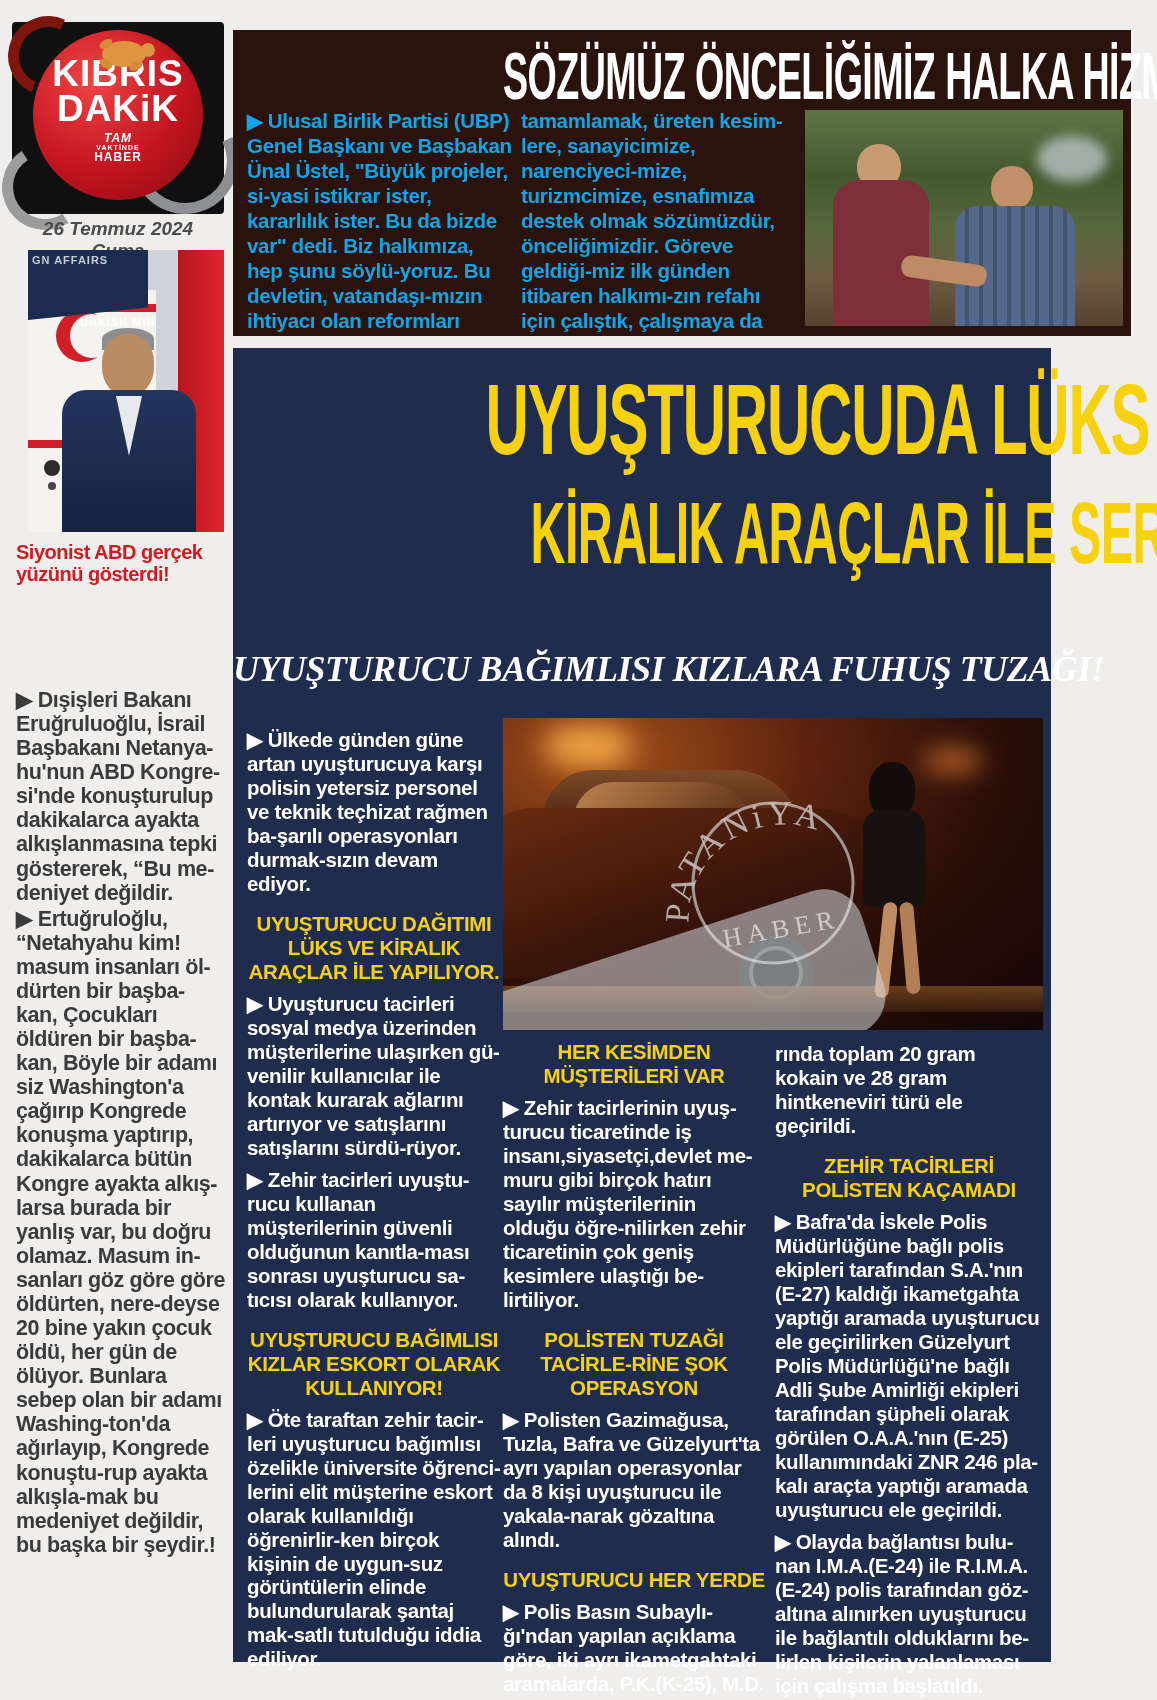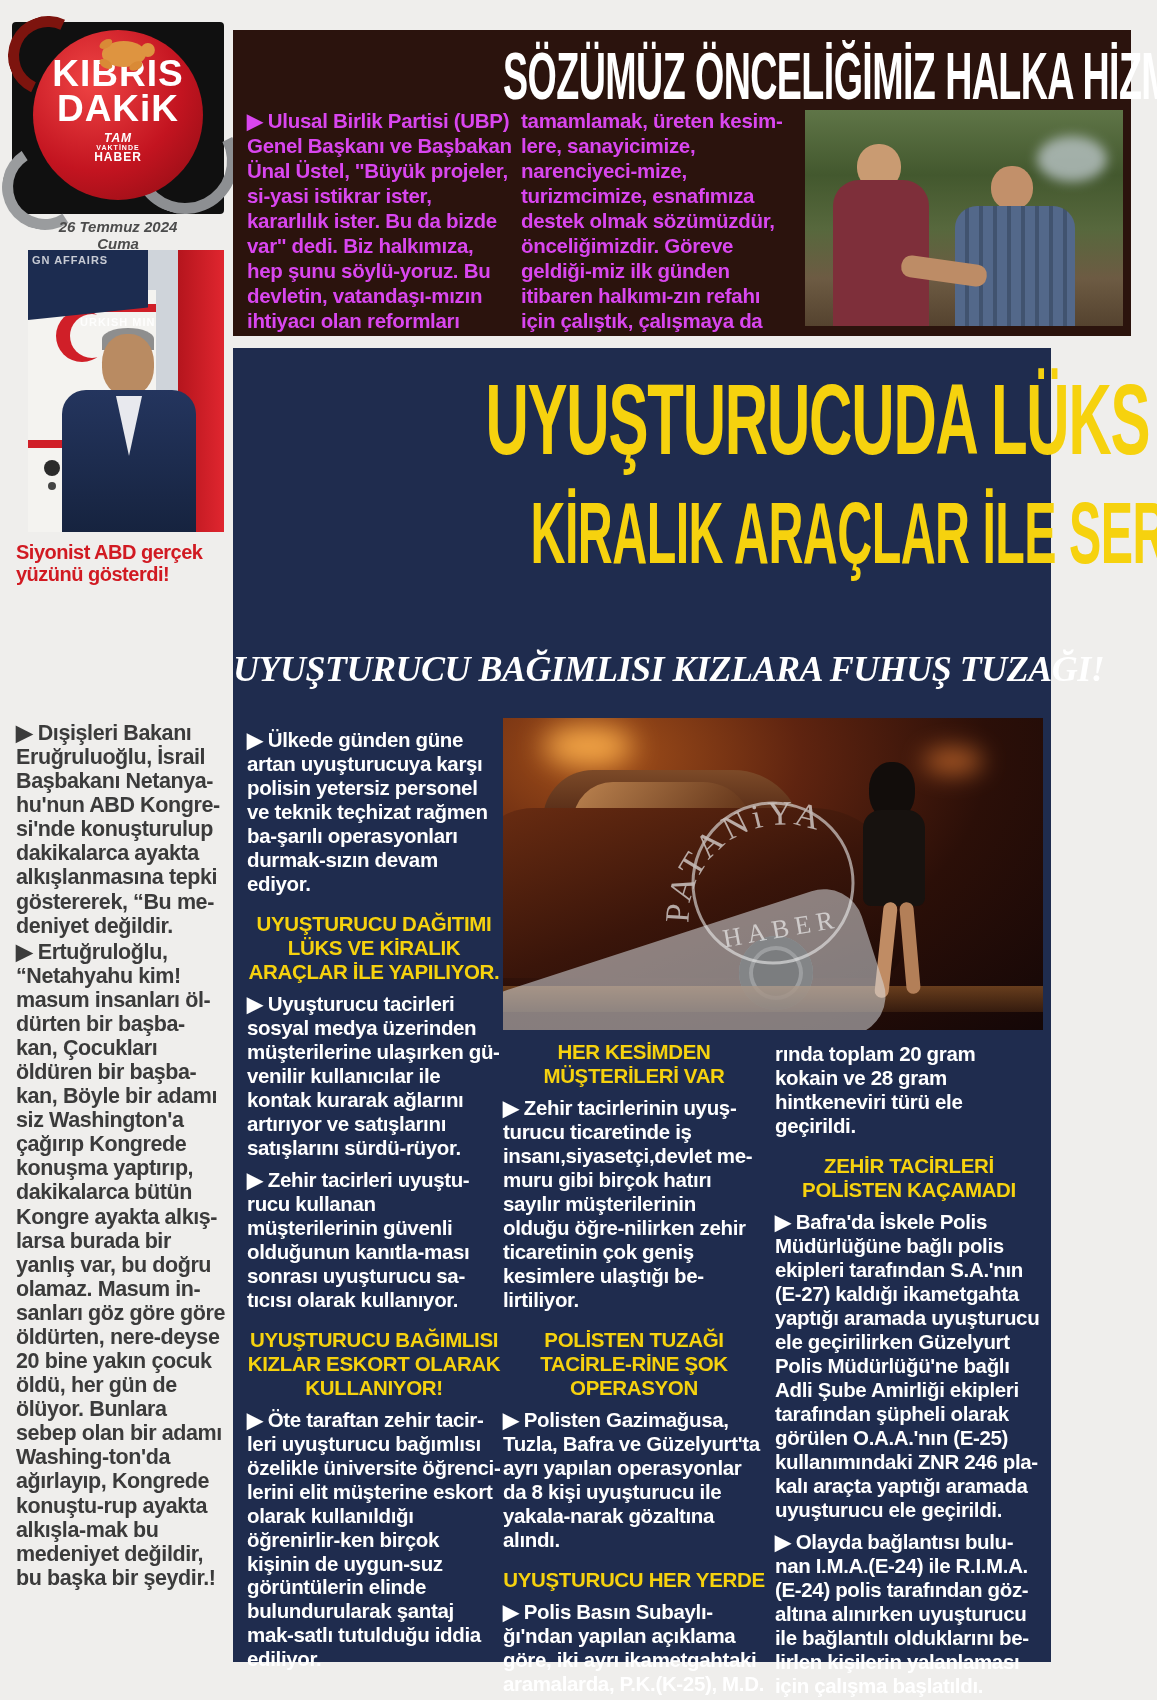--- a/index.html
+++ b/index.html
@@ -16,50 +16,50 @@
   .logo-circle{position:absolute;left:21px;top:8px;width:170px;height:170px;border-radius:50%;
      background:radial-gradient(circle at 35% 30%,#ef4444,#c31420 55%,#8f0d14 95%);
      display:flex;flex-direction:column;align-items:center;justify-content:flex-start;}
   .logo-title{color:#fff;font-weight:bold;font-size:37px;line-height:.95;letter-spacing:1px;text-align:center;margin-top:26px;}
   .logo-tag{color:#fff;text-align:center;font-weight:bold;line-height:1;margin-top:6px;}
   .logo-tag .t1{font-size:12px;letter-spacing:1px;font-style:italic;}
   .logo-tag .t2{font-size:7px;letter-spacing:1px;}
   .logo-tag .t3{font-size:12px;letter-spacing:1px;}
   .turtle{position:absolute;left:50%;top:2px;transform:translateX(-38%);}
   .date{left:12px;top:218px;width:212px;text-align:center;color:#4c4c4c;
-        font-weight:bold;font-style:italic;font-size:15px;line-height:1.15;}
+        font-weight:bold;font-style:italic;font-size:19px;line-height:1.15;}
 
   
   .ph-min{left:28px;top:250px;width:196px;height:282px;background:#cfd4da;overflow:hidden;}
   .ph-min .navy{position:absolute;left:0;top:0;width:120px;height:70px;background:#1c2c50;transform:skewY(-6deg);transform-origin:left top;}
   .ph-min .ovl{position:absolute;color:rgba(255,255,255,.75);font-size:11px;letter-spacing:1px;font-weight:bold;}
   .ph-min .flag-w{position:absolute;left:0;top:40px;width:128px;height:242px;background:#f4f3f0;}
   .ph-min .stripe{position:absolute;left:0;width:128px;height:8px;background:#d01f28;}
   .ph-min .crescent{position:absolute;left:28px;top:60px;width:52px;height:52px;border-radius:50%;background:#d01f28;}
   .ph-min .crescent:after{content:"";position:absolute;left:14px;top:4px;width:44px;height:44px;border-radius:50%;background:#f4f3f0;}
   .ph-min .star{position:absolute;left:86px;top:80px;width:0;height:0;border-left:7px solid transparent;border-right:7px solid transparent;border-bottom:12px solid #d01f28;transform:rotate(20deg);}
   .ph-min .flag-r{position:absolute;right:0;top:0;width:46px;height:282px;background:linear-gradient(90deg,#b5151d,#e0262f);}
   .ph-min .head{position:absolute;left:74px;top:84px;width:52px;height:62px;border-radius:46%;background:#b98b62;}
   .ph-min .hair{position:absolute;left:74px;top:78px;width:52px;height:22px;border-radius:50% 50% 0 0;background:#8e8e8e;}
   .ph-min .suit{position:absolute;left:34px;top:140px;width:134px;height:142px;border-radius:24px 24px 0 0;background:linear-gradient(180deg,#24355e,#16233f);}
   .ph-min .shirt{position:absolute;left:88px;top:146px;width:26px;height:60px;background:#e8e9ee;clip-path:polygon(0 0,100% 0,50% 100%);}
   .ph-min .mic{position:absolute;left:16px;top:210px;width:16px;height:16px;border-radius:50%;background:#2b2b2b;box-shadow:0 18px 0 -4px #444;}
 
   
   .side-hl{left:16px;top:542px;width:206px;color:#d11a22;font-weight:bold;font-size:20px;line-height:1.08;letter-spacing:-.5px;}
-  .side-body{left:16px;top:688px;width:210px;color:#3b3b3b;font-weight:bold;font-size:21.5px;line-height:1.12;letter-spacing:-.4px;margin-top:33px;}
+  .side-body{left:16px;top:688px;width:210px;color:#3b3b3b;font-weight:bold;font-size:21.5px;line-height:1.12;letter-spacing:-.4px;}
   .side-body p{margin:0 0 2px 0;}
 
   
   .topbox{left:233px;top:30px;width:898px;height:306px;background:#2b130d;}
   .hl-wrap{position:absolute;left:0;width:100%;text-align:center;white-space:nowrap;}
   .cond{display:inline-block;transform-origin:center;white-space:nowrap;font-weight:bold;}
   .top-hl{top:8px;color:#fff;font-size:66px;letter-spacing:-1px;}
   .top-hl .cond{transform:scaleX(.57);}
-  .top-col{position:absolute;top:78px;color:#d946ef;font-weight:bold;font-size:20.5px;line-height:1.22;letter-spacing:-.3px;width:266px;}
+  .top-col{position:absolute;top:78px;color:#0ea5e9;font-weight:bold;font-size:20.5px;line-height:1.22;letter-spacing:-.3px;width:266px;}
   .top-col.c1{left:14px;}
   .top-col.c2{left:288px;}
   .ph-top{position:absolute;right:8px;top:80px;width:318px;height:216px;overflow:hidden;
      background:linear-gradient(180deg,#5f7547 0%,#43582e 30%,#57683d 55%,#6d5b43 78%,#55432f 100%);}
   .ph-top .sky{position:absolute;right:16px;top:26px;width:70px;height:46px;border-radius:50%;background:#b9c4c6;filter:blur(6px);opacity:.8;}
   .ph-top .man1{position:absolute;left:28px;top:70px;width:96px;height:150px;border-radius:26px 26px 0 0;background:#7e2f3a;}
   .ph-top .head1{position:absolute;left:52px;top:34px;width:44px;height:46px;border-radius:48%;background:#c99b72;}
   .ph-top .man2{position:absolute;left:150px;top:96px;width:120px;height:124px;border-radius:22px 22px 0 0;
      background:repeating-linear-gradient(90deg,#53688a 0 10px,#41536f 10px 14px),#53688a;}
   .ph-top .head2{position:absolute;left:186px;top:56px;width:42px;height:44px;border-radius:48%;background:#c2906a;}

